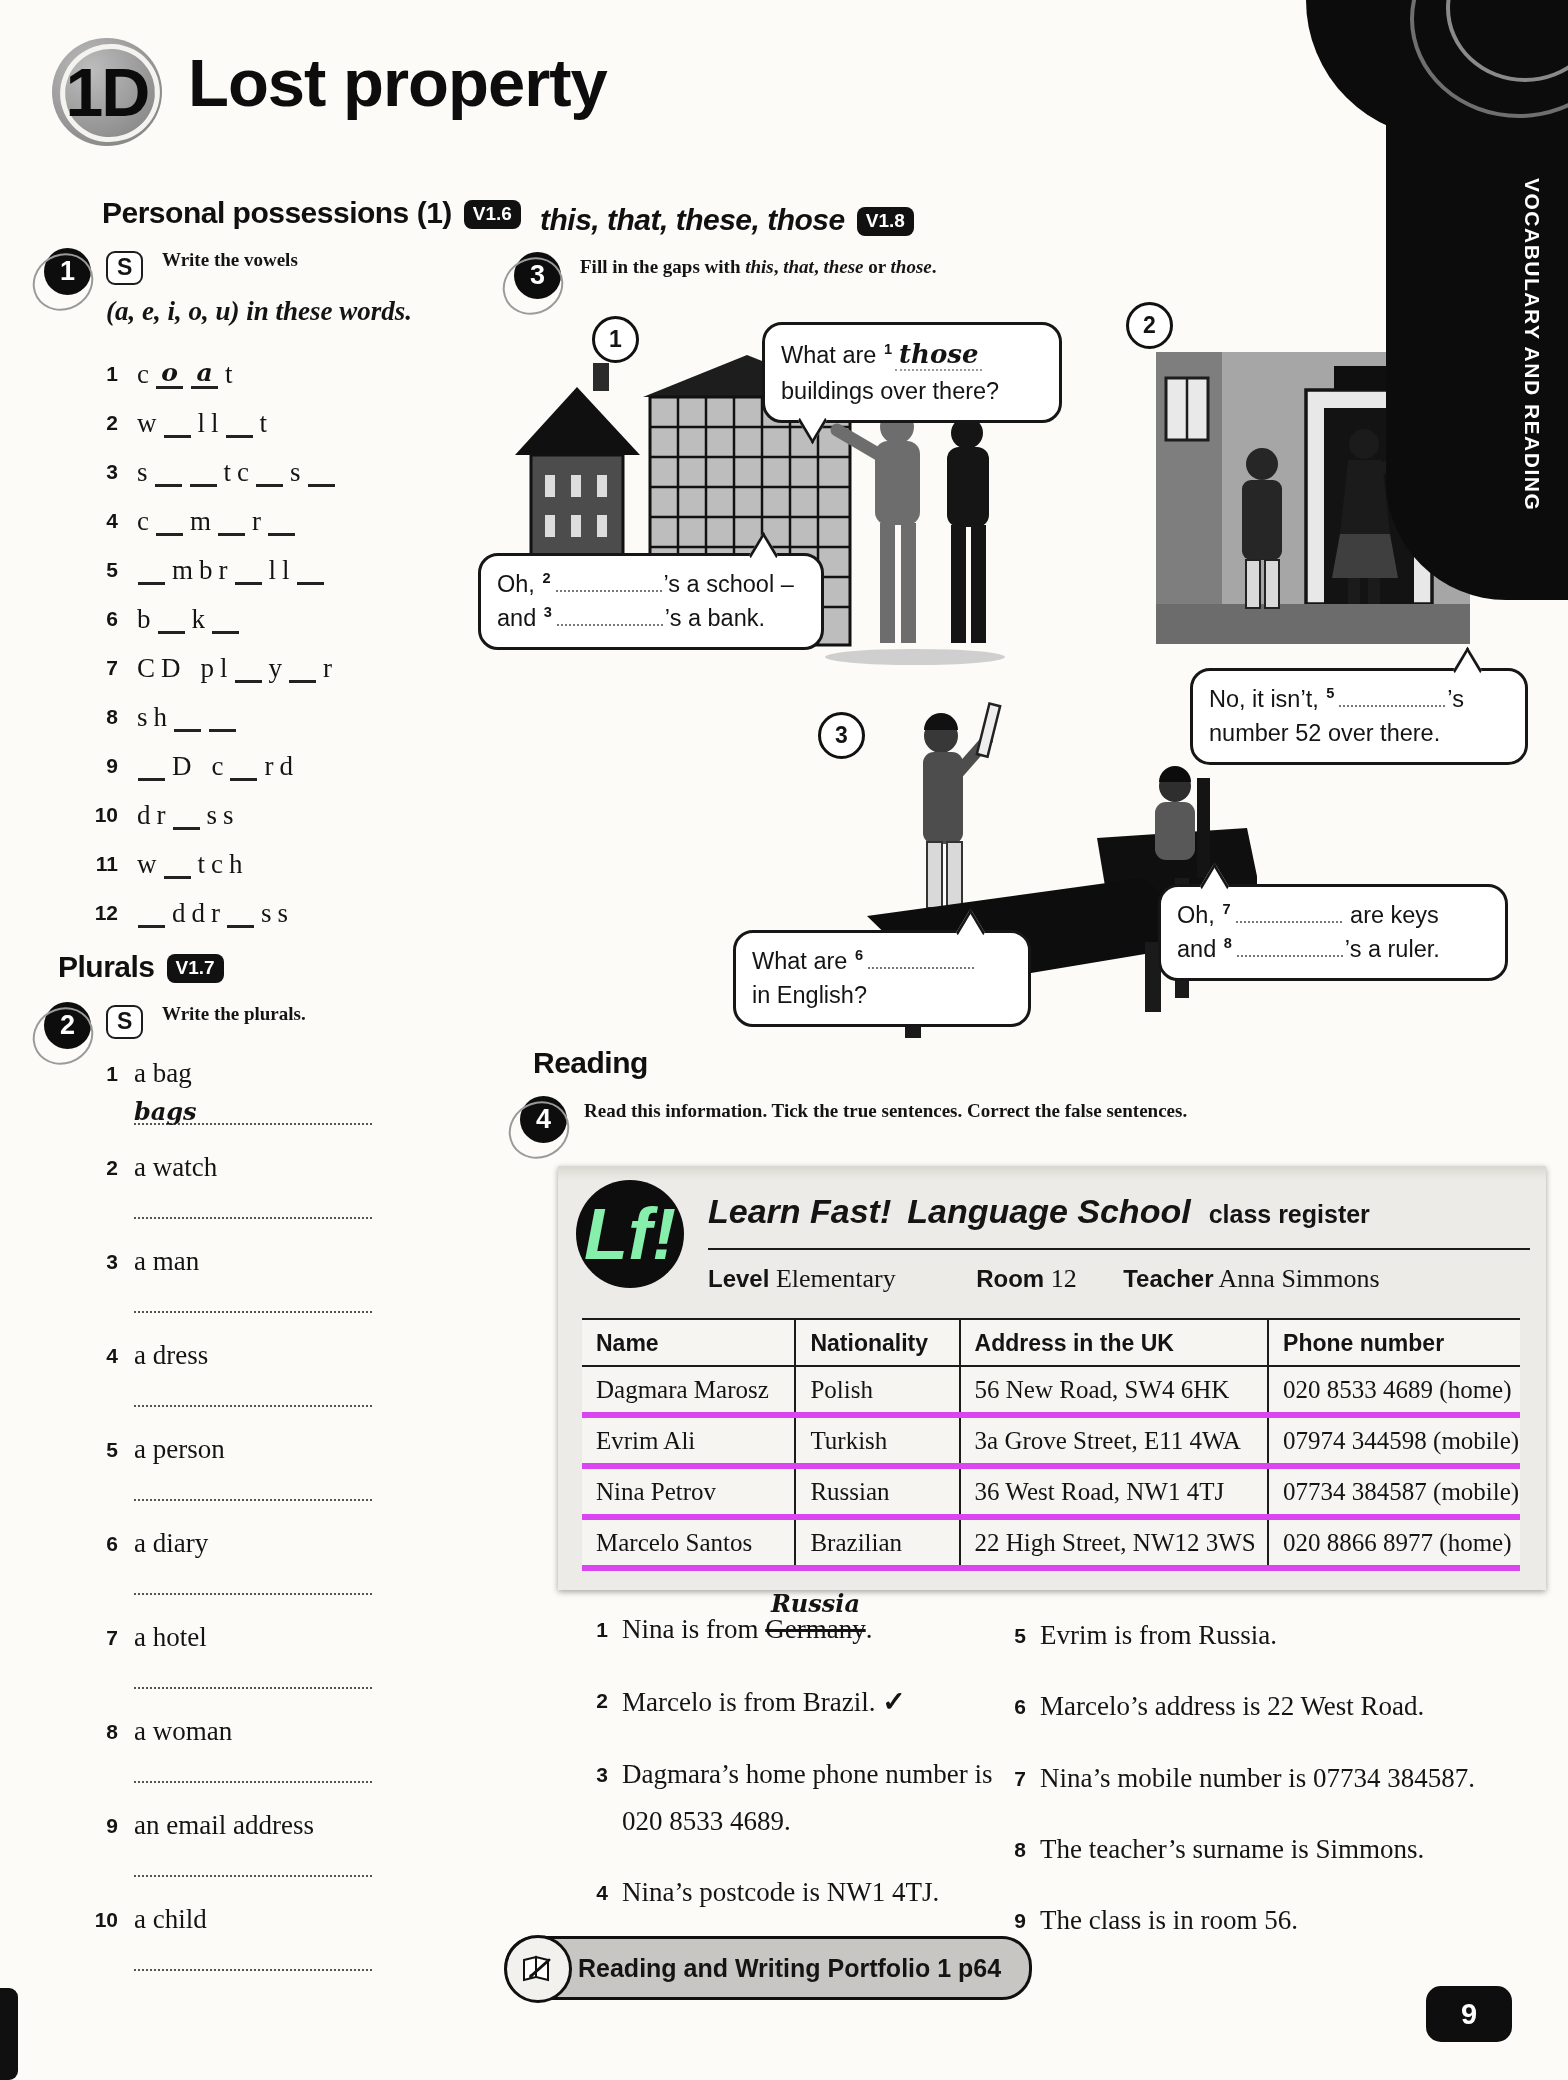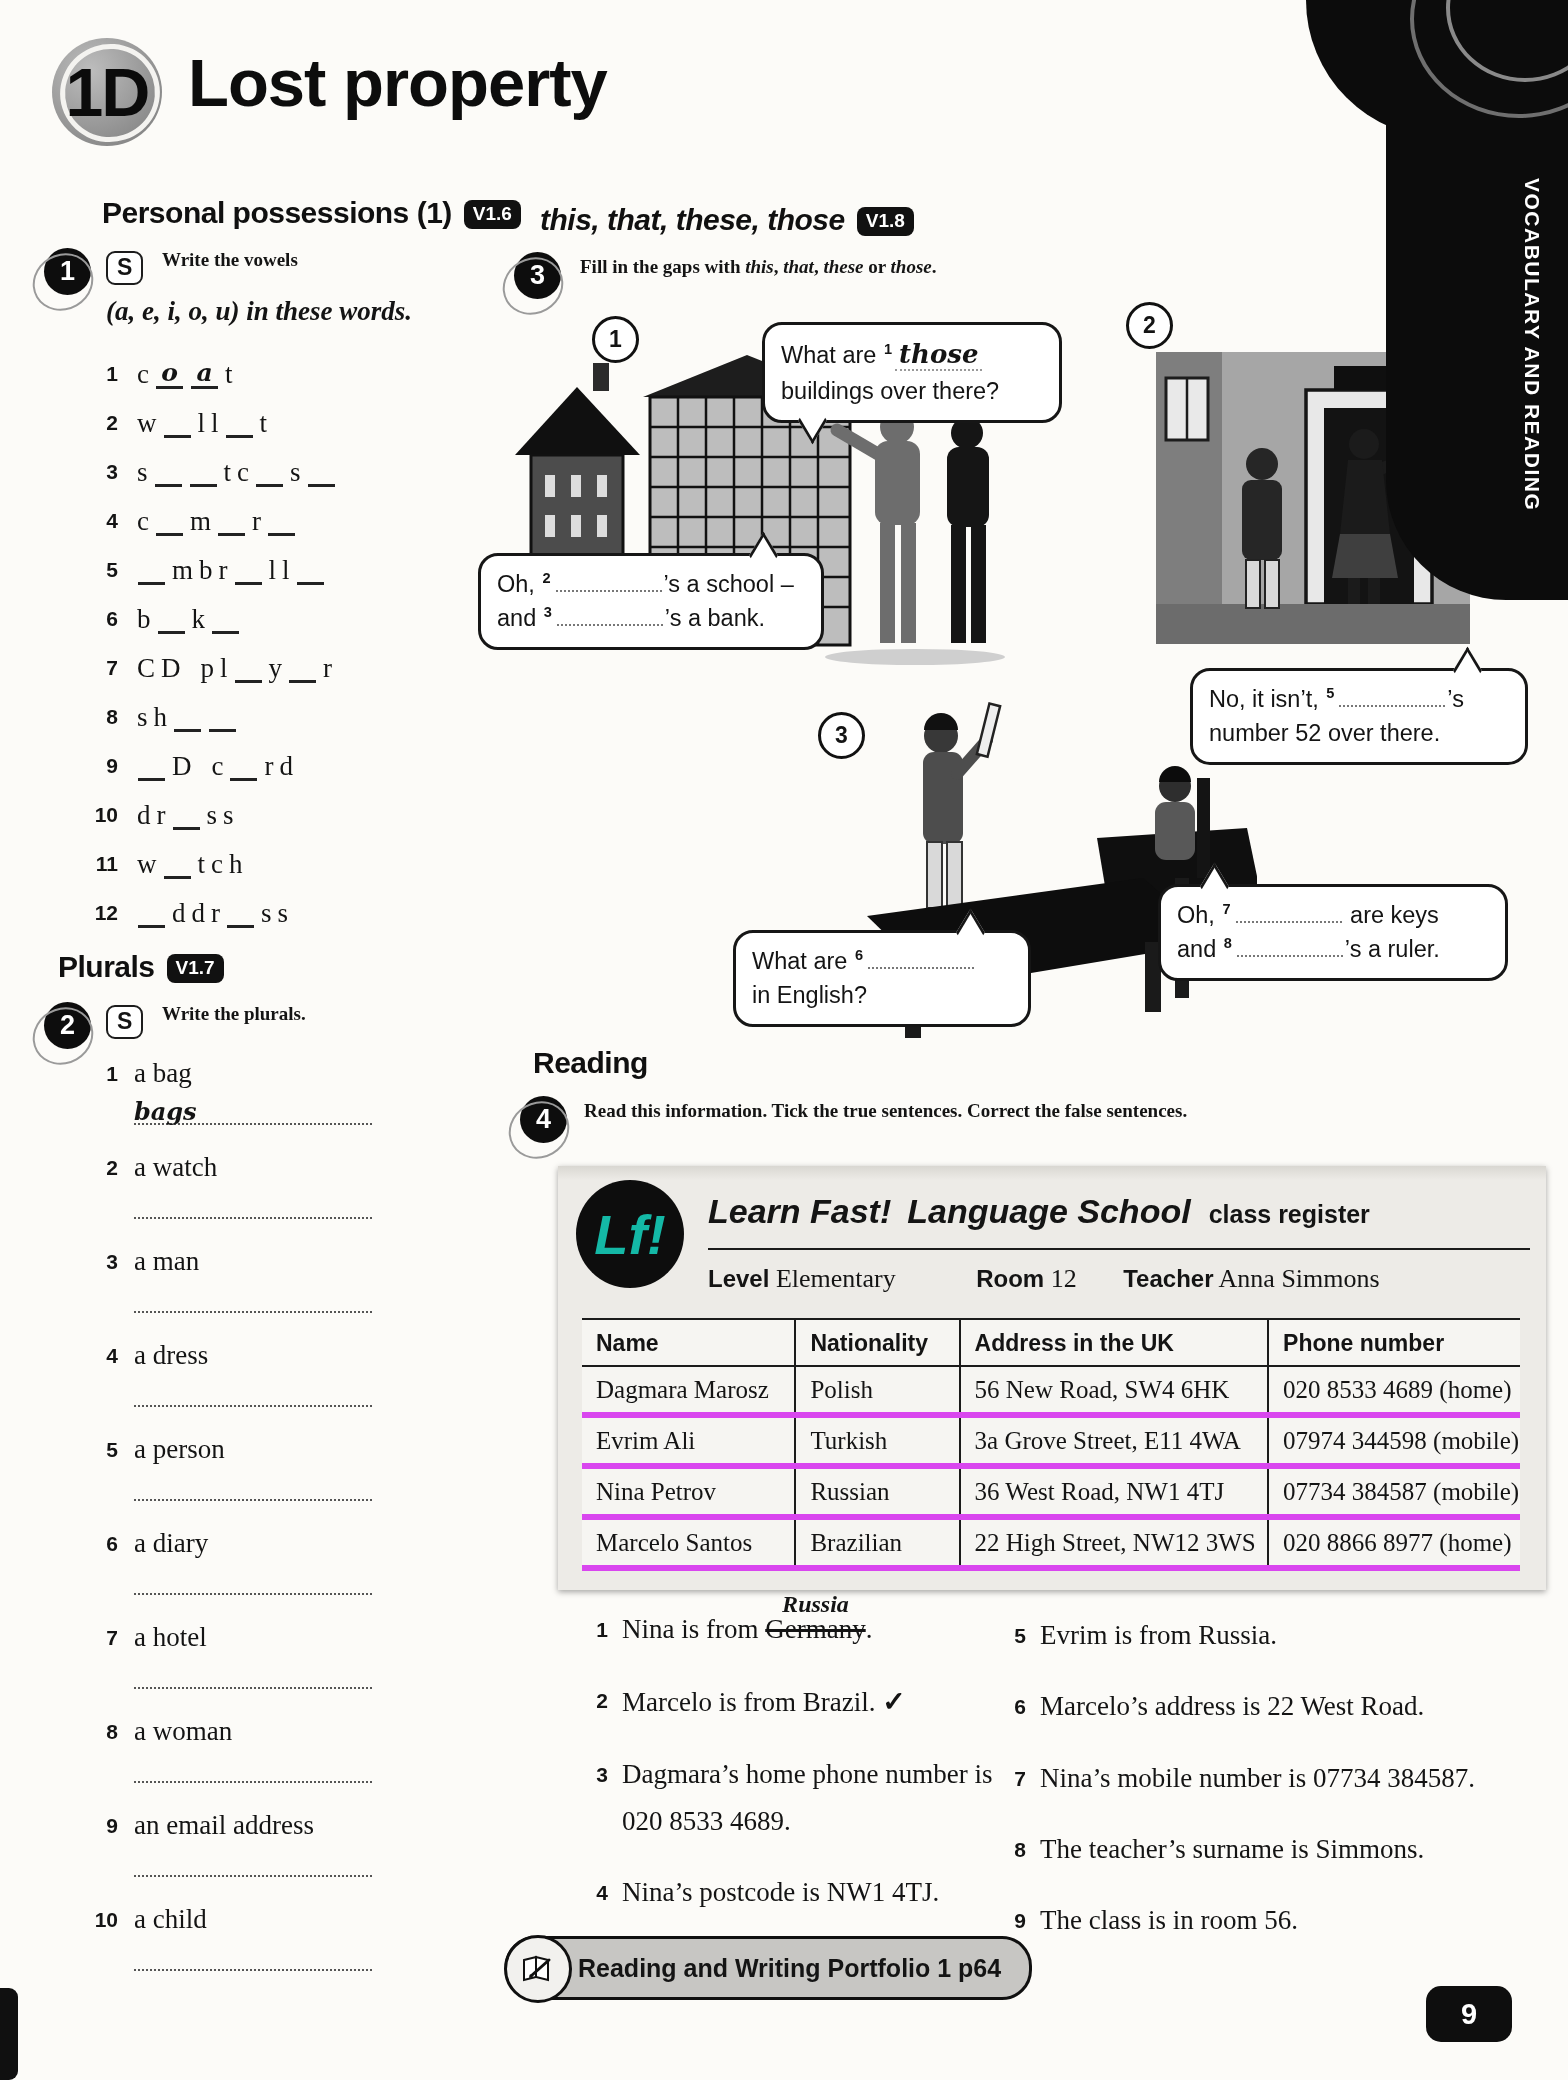--- a/index.html
+++ b/index.html
@@ -88,22 +88,22 @@
   .tail-tr::before{right:44px;top:-14px;border-left:3px solid #161616;border-top:3px solid #161616;
                    transform:rotate(45deg) skew(14deg,14deg);}
   .tail-tl::before{left:40px;top:-14px;border-left:3px solid #161616;border-top:3px solid #161616;
                    transform:rotate(45deg) skew(14deg,14deg);}
 
   
   .card{position:absolute;left:558px;top:1166px;width:988px;height:424px;background:#edebe7;
         box-shadow:0 2px 6px rgba(0,0,0,.35);z-index:2;}
   .card::before{content:"";position:absolute;inset:0;background:linear-gradient(180deg,#d9d7d2 0,#edebe7 14px);}
   .lf-logo{position:absolute;left:18px;top:14px;width:108px;height:108px;border-radius:50%;background:#0d0d0d;
-           color:#14b8a6;display:flex;align-items:center;justify-content:center;
-           font-family:"Liberation Sans",sans-serif;font-weight:bold;font-style:italic;font-size:56px;z-index:2;}
+           color:#86efac;display:flex;align-items:center;justify-content:center;
+           font-family:"Liberation Sans",sans-serif;font-weight:bold;font-style:italic;font-size:72px;z-index:2;}
   .card-title{position:absolute;left:150px;top:26px;white-space:nowrap;z-index:2;}
   .card-title .school{font-family:"Liberation Sans",sans-serif;font-style:italic;font-weight:bold;font-size:34px;}
   .card-title .register{font-family:"Liberation Sans",sans-serif;font-weight:bold;font-size:25px;margin-left:14px;}
   .card-rule{position:absolute;left:150px;right:16px;top:82px;border-top:2.5px solid #1b1b1b;z-index:2;}
   .card-meta{position:absolute;left:150px;top:98px;font-size:26px;white-space:nowrap;z-index:2;}
   .card-meta b{font-family:"Liberation Sans",sans-serif;font-size:24px;}
   .card-meta .gap1{display:inline-block;width:74px;} .card-meta .gap2{display:inline-block;width:40px;}
   .reg-table{position:absolute;left:24px;top:152px;width:938px;border-collapse:collapse;z-index:2;
              background:#f6f5f2;}
   .reg-table th{font-family:"Liberation Sans",sans-serif;font-size:23px;text-align:left;padding:10px 0 8px 14px;
@@ -111,21 +111,21 @@
   .reg-table td{font-size:25px;padding:9px 0 8px 14px;border-bottom:6px solid #d946ef;}
   .reg-table th:not(:last-child),.reg-table td:not(:last-child){border-right:2px solid #1b1b1b;}
   .c-name{width:212px;} .c-nat{width:152px;} .c-addr{width:318px;} .c-phone{width:256px;}
 
   
   .sent-col{position:absolute;z-index:2;}
   .sent{position:relative;padding-left:40px;margin-bottom:24px;font-size:27px;line-height:1.75;}
   .sent .item-num{position:absolute;left:0;top:6px;width:26px;text-align:right;}
   .strikewrap{position:relative;display:inline-block;}
   .strike{text-decoration:line-through;text-decoration-thickness:3px;}
-  .above{position:absolute;left:50%;transform:translateX(-50%);top:-0.95em;white-space:nowrap;font-family:Liberation Serif, serif;}
+  .above{position:absolute;left:50%;transform:translateX(-50%);top:-0.95em;white-space:nowrap;}
   .check{font-weight:bold;font-size:28px;}
 
   
   .portfolio{position:absolute;left:505px;top:1936px;height:58px;background:#c7c6c3;border:3px solid #101010;
              border-radius:30px;display:flex;align-items:center;padding:0 28px 0 70px;z-index:2;}
   .portfolio .picon{position:absolute;left:-4px;top:-4px;width:62px;height:62px;border-radius:50%;
              background:#f2f1ee;border:3px solid #101010;display:flex;align-items:center;justify-content:center;}
   .portfolio .ptext{font-family:"Liberation Sans",sans-serif;font-weight:bold;font-size:25px;white-space:nowrap;}
 </style>
 </head>

